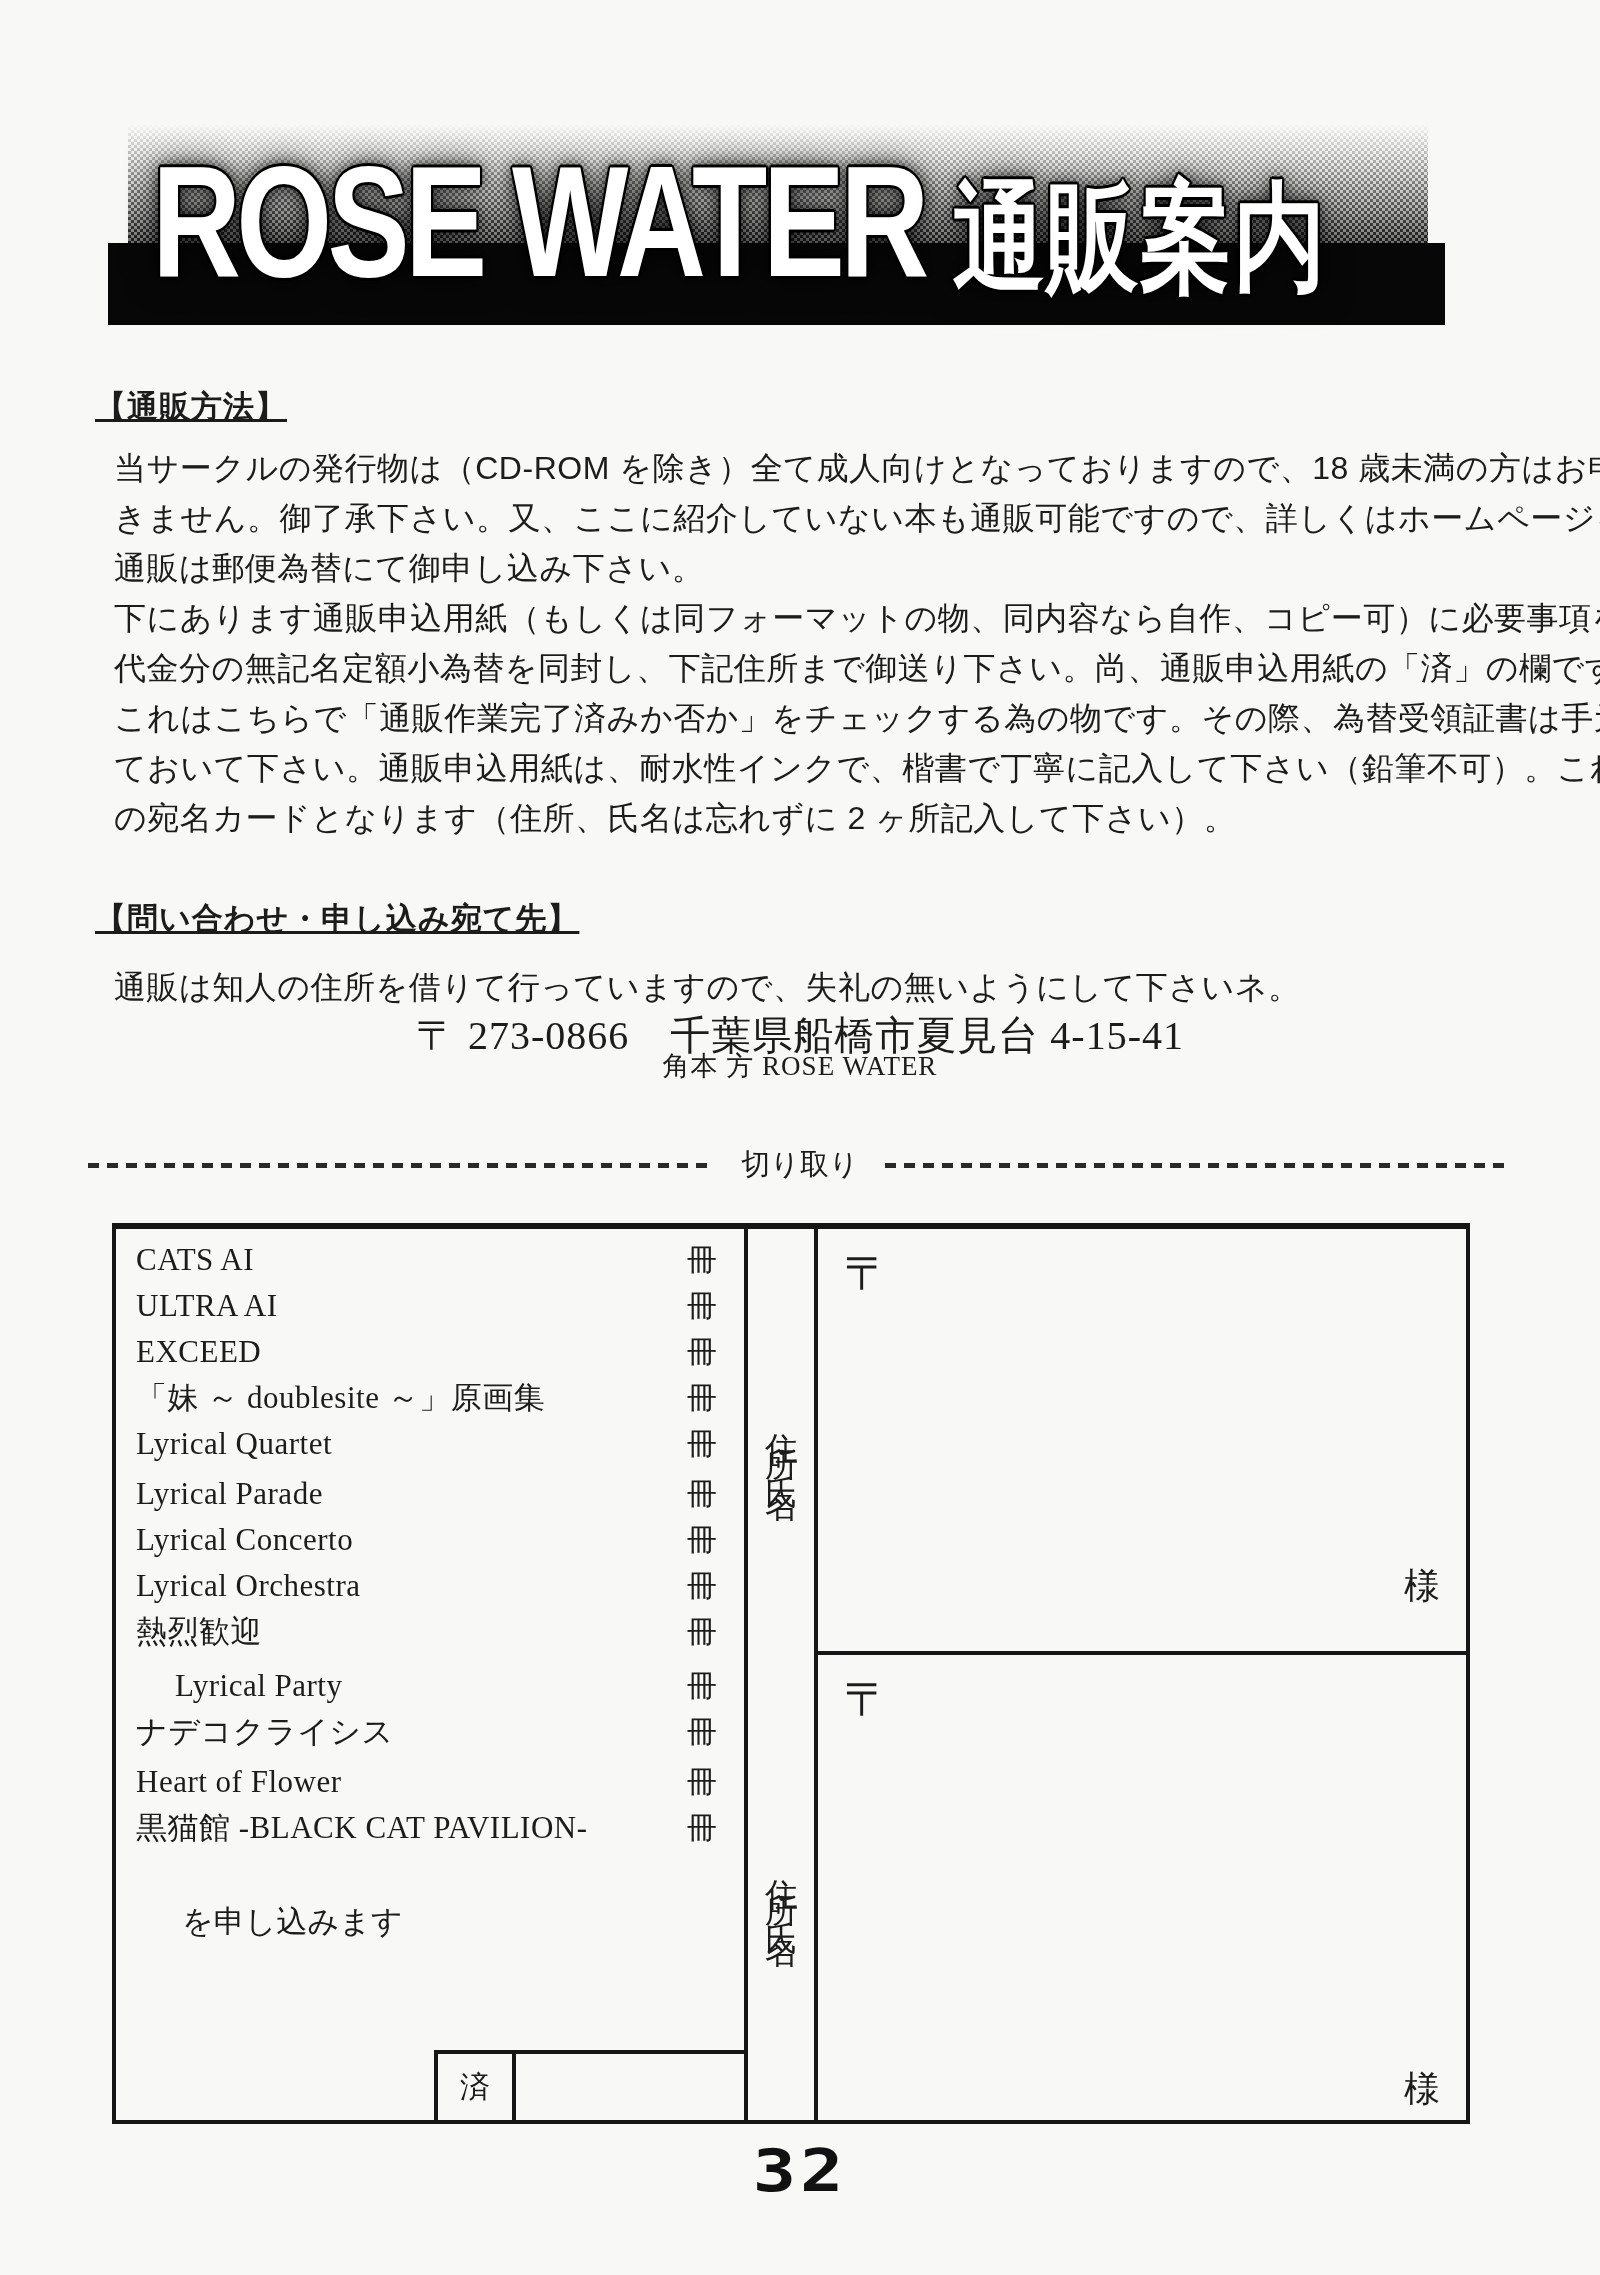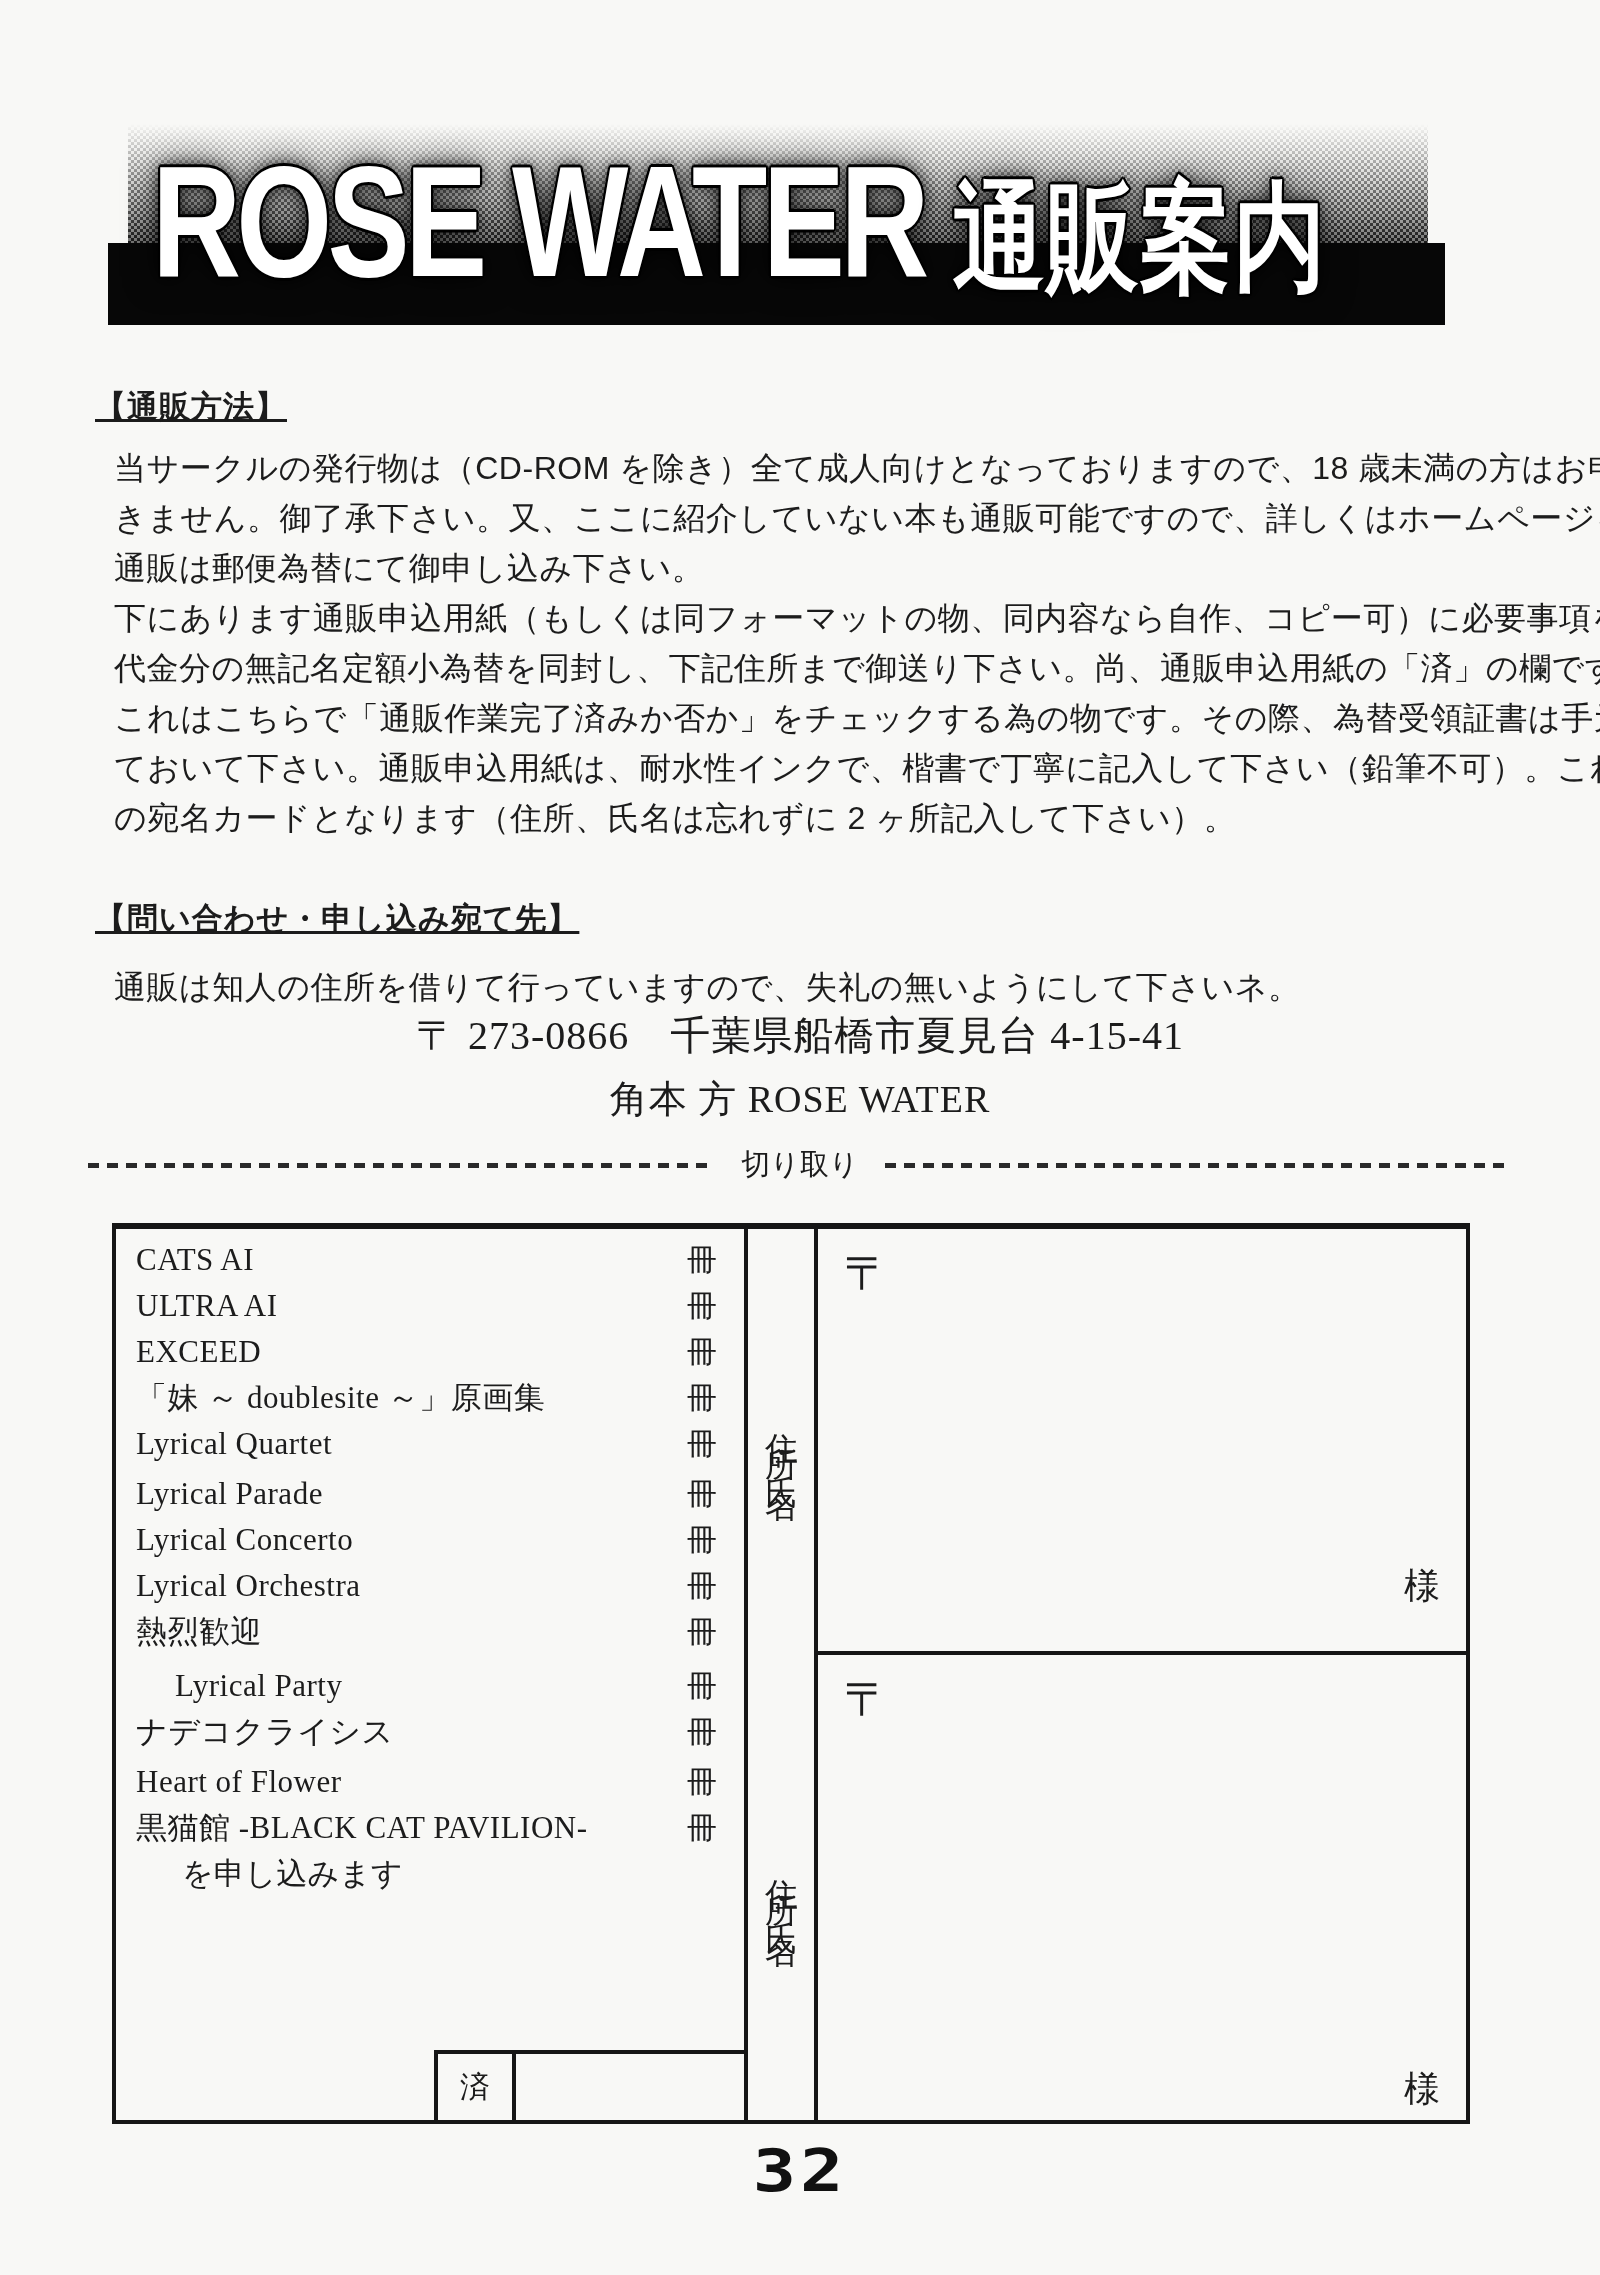--- a/index.html
+++ b/index.html
@@ -38,21 +38,21 @@
   .banner-title .t-cjk   { font-size:118px; line-height:1; padding-bottom:4px; letter-spacing:2px; }
 
   
   .sec-heading { position:absolute; left:95px; font-size:31px; font-weight:600; letter-spacing:1px; white-space:nowrap;text-decoration:underline; }
   #method-heading { top:386px; }
   .bodyline { position:absolute; left:114px; width:1400px; font-size:32px; line-height:50px; white-space:nowrap; letter-spacing:.5px; }
   #contact-heading { top:898px; }
   #contact-note { top:962px; }
   .centerline { position:absolute; left:0; width:1600px; text-align:center; white-space:nowrap; }
   #postal-line { top:1008px; font-family:"Liberation Serif", serif; font-size:40px; letter-spacing:1px; }
-  #addressee-line { top:1074px; font-family:"Liberation Serif", serif; font-size:38px; letter-spacing:1px; }
+  #addressee-line { top:1048px; font-family:"Liberation Serif", serif; font-size:27px; letter-spacing:1px; }
 
   
   .cutline { position:absolute; left:88px; top:1148px; width:1424px; height:34px;
              display:flex; align-items:center;gap:12px; }
   .cutline .dash { flex:1; height:5px;
     background-image:repeating-linear-gradient(90deg,#2a2a2a 0 11px, transparent 11px 19px); }
   .cutline .cut-label { font-size:29px; margin:0 14px; white-space:nowrap; }
 
   
   .order-form { position:absolute; left:112px; top:1223px; width:1358px; height:901px;
@@ -60,21 +60,21 @@
   .books { width:628px; position:relative; padding-top:8px; box-sizing:border-box; }
   .brow { display:flex; justify-content:space-between; align-items:center;
     height:46px; padding:0 27px 0 20px; font-size:31px;
     font-family:"Liberation Serif", serif; white-space:nowrap; }
   .brow .btitle { letter-spacing:.5px; }
   .brow .bcount { font-family:"Liberation Sans", sans-serif; font-size:30px; }
   .books div.brow:nth-of-type(6)  { margin-top:4px; }
   .books div.brow:nth-of-type(10) { margin-top:8px;margin-left:39px; }
   .books div.brow:nth-of-type(12) { margin-top:4px; }
   .apply-line { height:46px; display:flex; align-items:center; padding-left:66px;
-    font-size:31px; white-space:nowrap; }
+    font-size:31px; white-space:nowrap;margin-top:48px; }
   .done-box { position:absolute; left:318px; bottom:0; width:310px; height:70px;
     border-top:4px solid #161616; border-left:4px solid #161616; box-sizing:border-box; display:flex; }
   .done-cell { width:78px; border-right:4px solid #161616; box-sizing:border-box;
     display:flex; align-items:center; justify-content:center; font-size:30px; }
   .done-rest { flex:1; }
 
   .addr-col { width:74px; border-left:4px solid #161616; border-right:4px solid #161616;
     box-sizing:border-box; display:flex; flex-direction:column; }
   .addr-half { display:flex; align-items:center; justify-content:center; }
   .addr-half.h1 { height:426px; }

